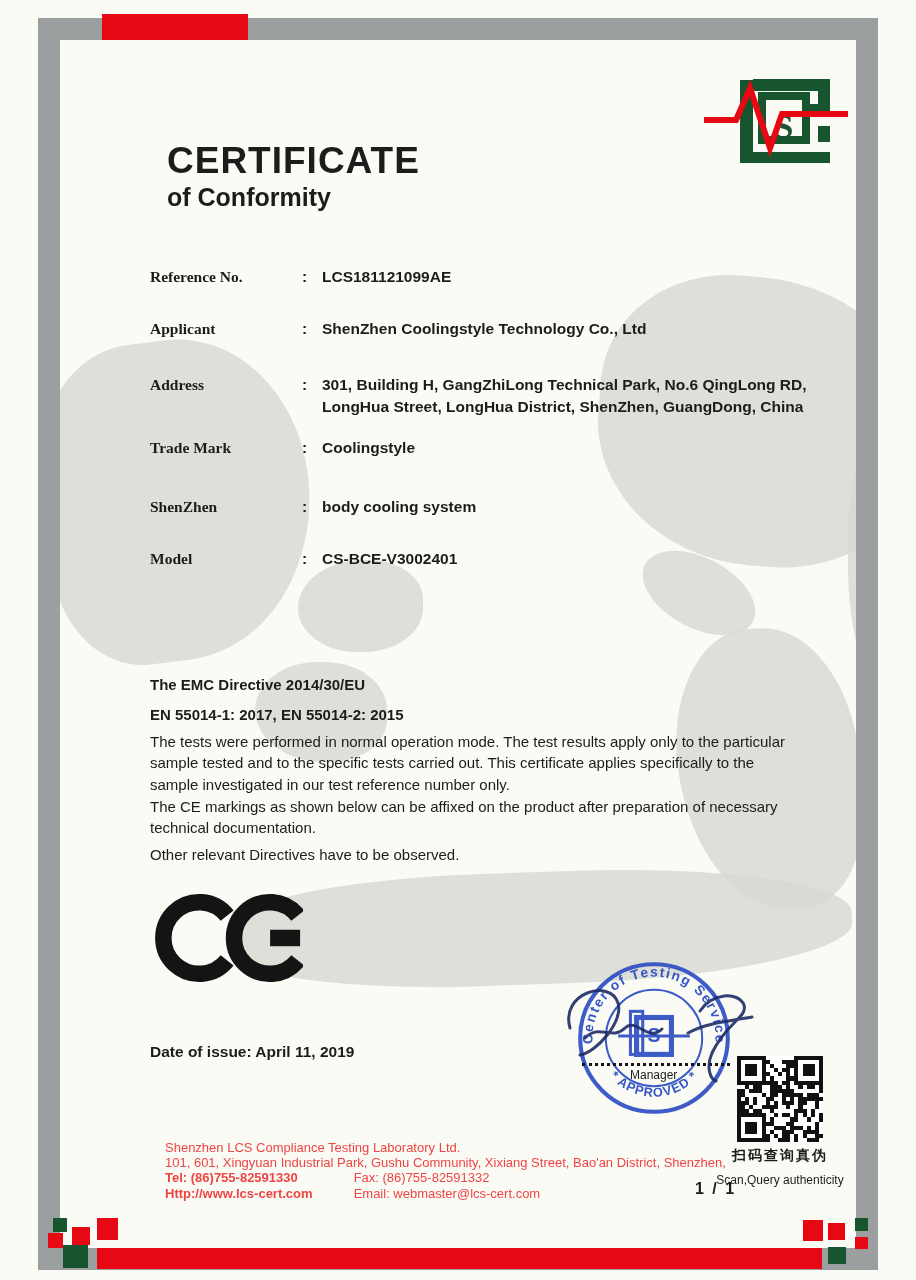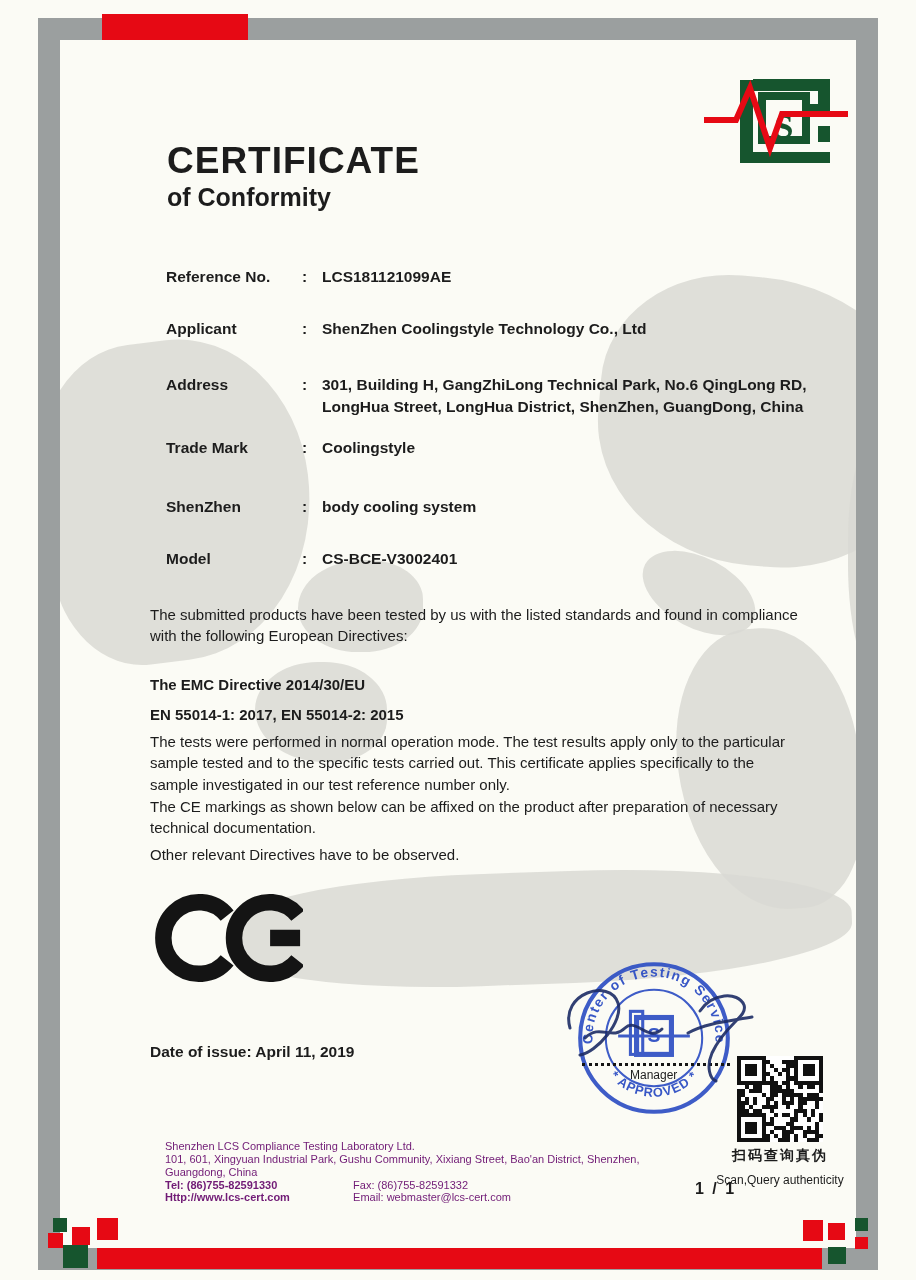--- a/index.html
+++ b/index.html
@@ -15,40 +15,40 @@
   .red{background:#e60914;}
   .green{background:#16552e;}
   
   .map-layer{position:absolute;left:60px;top:40px;width:796px;height:1208px;overflow:hidden;z-index:1;}
   .map{position:absolute;background:#d9d9d4;opacity:.85;}
   
   .content{position:absolute;inset:0;z-index:4;}
   .title{position:absolute;left:167px;top:140px;font-weight:bold;font-size:37px;letter-spacing:1px;}
   .subtitle{position:absolute;left:167px;top:183px;font-weight:bold;font-size:25px;}
   .field-row{position:absolute;left:150px;width:660px;font-size:15.5px;font-weight:bold;line-height:1.45;}
-  .f-label{position:absolute;left:16px;width:150px;}
+  .f-label{position:absolute;left:0;width:150px;font-family:Liberation Serif, serif;}
   .f-colon{position:absolute;left:152px;}
   .f-value{position:absolute;left:172px;width:495px;}
   .para{position:absolute;left:150px;width:648px;font-size:15px;line-height:1.42;}
   .bold{font-weight:bold;margin-top:20px;}
   .date-line{position:absolute;left:150px;top:1043px;font-size:15.5px;font-weight:bold;}
   
   .stamp-svg{position:absolute;left:570px;top:956px;z-index:4;}
   .sign-svg{position:absolute;left:545px;top:968px;z-index:5;}
   .dotted-line{position:absolute;left:582px;top:1053px;width:148px;height:10px;
     border-bottom:3px dotted #151515;z-index:4;}
   .manager{position:absolute;left:630px;top:1068px;font-size:12px;z-index:4;}
   
   .qr-wrap{position:absolute;left:700px;top:1056px;width:160px;text-align:center;z-index:6;}
   .qr-svg{width:86px;height:86px;background:#fff;display:inline-block;}
   .qr-zh{font-size:14px;font-weight:bold;margin-top:1px;letter-spacing:2px;}
   .qr-en{font-size:12px;margin-top:8px;}
   .page-num{position:absolute;left:695px;top:1180px;font-size:16px;font-weight:bold;letter-spacing:2px;}
   
-  .footer{position:absolute;left:165px;top:1140px;font-size:11px;line-height:1.17;color:#701a75;}
+  .footer{position:absolute;left:165px;top:1140px;font-size:13px;line-height:1.17;color:#ef4444;}
   .f-cols span.col1{display:inline-block;width:185px;font-weight:bold;}
 </style>
 </head>
 <body>
 
 <div class="sheet">
 
   <div class="map-layer">
     <div class="map" style="left:-15px;top:300px;width:265px;height:320px;border-radius:45% 55% 62% 38%;transform:rotate(-7deg);"></div>
     <div class="map" style="left:238px;top:520px;width:125px;height:92px;border-radius:55% 45% 50% 50%;"></div>
@@ -119,21 +119,20 @@
       <span class="f-label">ShenZhen</span>
       <span class="f-colon">:</span>
       <span class="f-value">body cooling system</span>
     </div>
     <div class="field-row" style="top:548px;">
       <span class="f-label">Model</span>
       <span class="f-colon">:</span>
       <span class="f-value">CS-BCE-V3002401</span>
     </div>
 
-    <div class="para" style="top:604px;">The submitted products have been tested by us with the listed standards and found in compliance with the following European Directives:</div>
     <div class="para bold" style="top:654px;">The EMC Directive 2014/30/EU</div>
     <div class="para bold" style="top:684px;">EN 55014-1: 2017, EN 55014-2: 2015</div>
     <div class="para" style="top:731px;">The tests were performed in normal operation mode. The test results apply only to the particular sample tested and to the specific tests carried out. This certificate applies specifically to the sample investigated in our test reference number only.</div>
     <div class="para" style="top:796px;">The CE markings as shown below can be affixed on the product after preparation of necessary technical documentation.</div>
     <div class="para" style="top:844px;">Other relevant Directives have to be observed.</div>
 
     <svg class="deco" style="left:153px;top:886px;z-index:4;" width="150" height="102" viewBox="0 0 155 102">
       <g fill="none" stroke="#141414" stroke-width="17">
         <path d="M 76.6 28.9 A 37 37 0 1 0 76.6 75.1"></path>
         <path d="M 149.6 28.9 A 37 37 0 1 0 149.6 75.1"></path>
@@ -433,21 +432,20 @@
         </svg>
       <div class="qr-zh">扫码查询真伪</div>
       <div class="qr-en">Scan,Query authenticity</div>
     </div>
 
     <div class="page-num">1 / 1</div>
 
     <div class="footer">
       <div>Shenzhen LCS Compliance Testing Laboratory Ltd.</div>
       <div>101, 601, Xingyuan Industrial Park, Gushu Community, Xixiang Street, Bao'an District, Shenzhen,</div>
-      <div>Guangdong, China</div>
       <div class="f-cols">
         <span class="col1">Tel: (86)755-82591330</span>
         <span>Fax: (86)755-82591332</span>
       </div>
       <div class="f-cols">
         <span class="col1">Http://www.lcs-cert.com</span>
         <span>Email: webmaster@lcs-cert.com</span>
       </div>
     </div>
 

